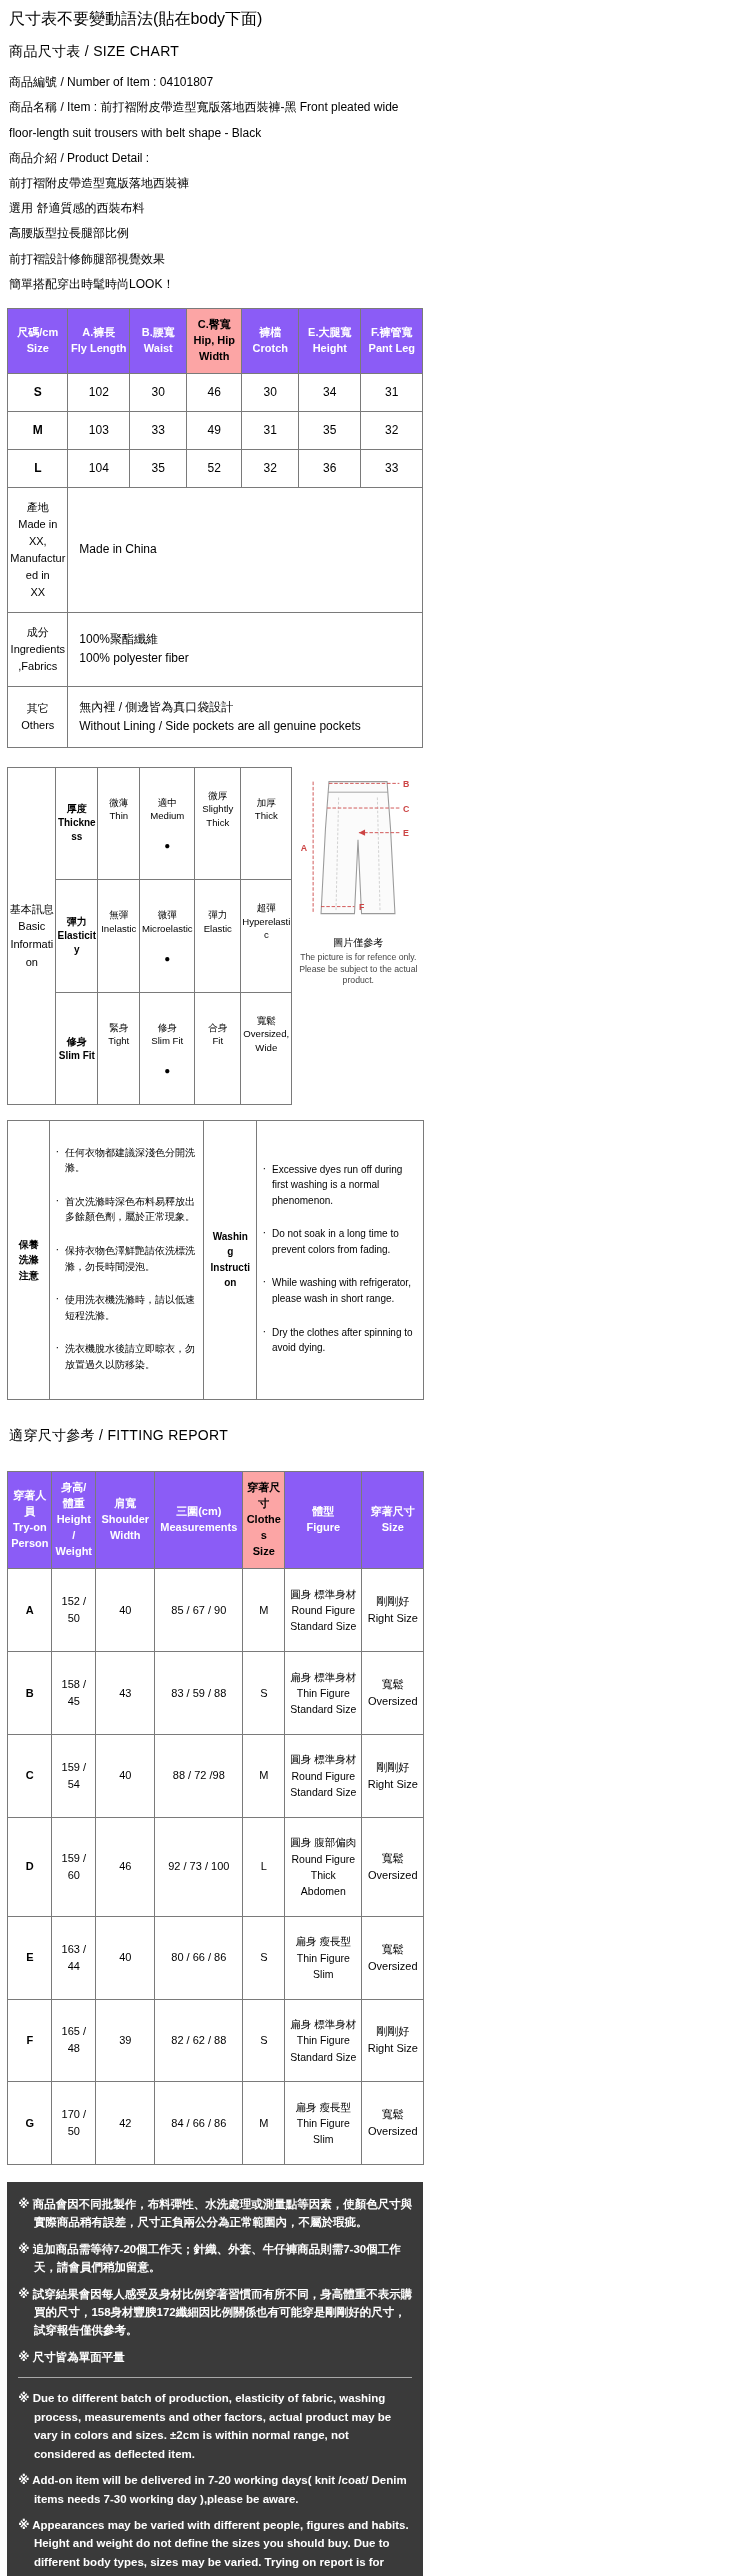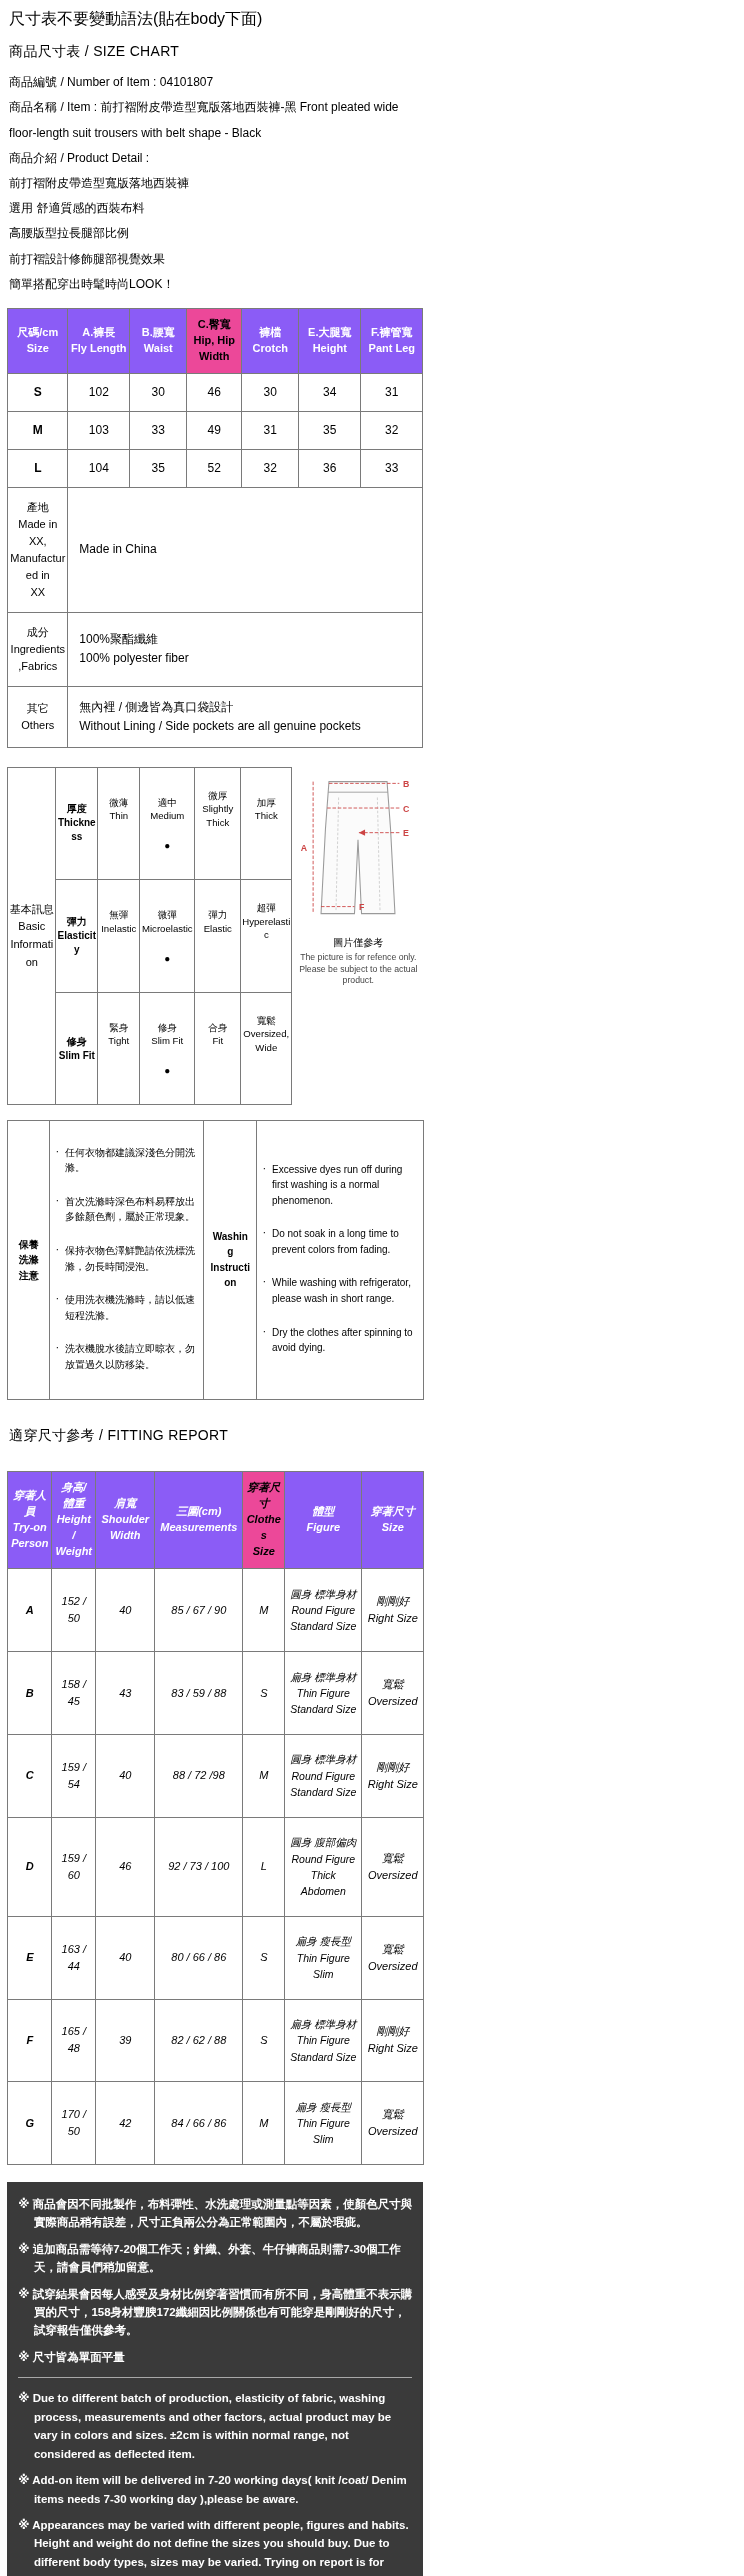--- a/index.html
+++ b/index.html
@@ -26,21 +26,21 @@
     vertical-align: middle;
     text-align: center;
     overflow-wrap: break-word;
     word-break: break-word;
   }
   thead th {
     background: #8b5cf6; color: #ffffff;
     font-size: 11px; font-weight: bold; line-height: 1.45;
     padding: 8.2px 1.8px;
   }
-  thead th.light { background: #ec4899; color: #000000; }
+  thead th.light { background: #fca5a5; color: #000000; }
 
   .size-table { margin-top: 11px; }
   .size-table td { font-size: 12px; padding: 10px 3.7px; line-height: 1.4; }
   .size-table td.size-name { font-weight: bold; }
   .size-table td.row-label { font-weight: normal; font-size: 11px; line-height: 1.55; padding: 11px 1.8px; }
   .size-table td.row-value { text-align: left; padding: 11px 11px; line-height: 1.6; font-size: 12px; }
 
   .basic-wrap { display: flex; align-items: flex-start; margin-top: 18.3px; width: 416px; }
   .basic-table { width: 284px; }
   .basic-table td { font-size: 10px; line-height: 1.4; padding: 7.3px 0.9px; }
@@ -55,21 +55,21 @@
 
   .wash-table { margin-top: 14.7px; }
   .wash-table td { font-size: 10px; line-height: 1.55; padding: 8.2px 5.5px; }
   .wash-label { font-weight: bold; font-size: 11px; line-height: 1.8; }
   .wash-mid { font-weight: bold; font-size: 10px; }
   .wash-zh, .wash-en { text-align: left; }
   .bullet { position: relative; padding-left: 9.2px; margin-bottom: 2.7px; }
   .bullet::before { content: "‧"; position: absolute; left: 0; top: 0; }
 
   .fit-heading { margin-top: 27.5px; }
-  .fit-table { margin-top: 26px; font-style: italic; }
+  .fit-table { margin-top: 26px; }
   .fit-table td { font-size: 11px; line-height: 1.55; padding: 16.5px 2.7px; }
   .fit-table td.person { font-weight: bold; }
   .fit-table td.figure-cell { font-size: 10.5px; }
 
   .notes {
     width: 416px; box-sizing: border-box;
     margin-top: 16.5px;
     background: #3a3a3a; color: #ffffff;
     padding: 13px 11px;
     font-size: 11.5px; line-height: 1.6; font-weight: bold;

